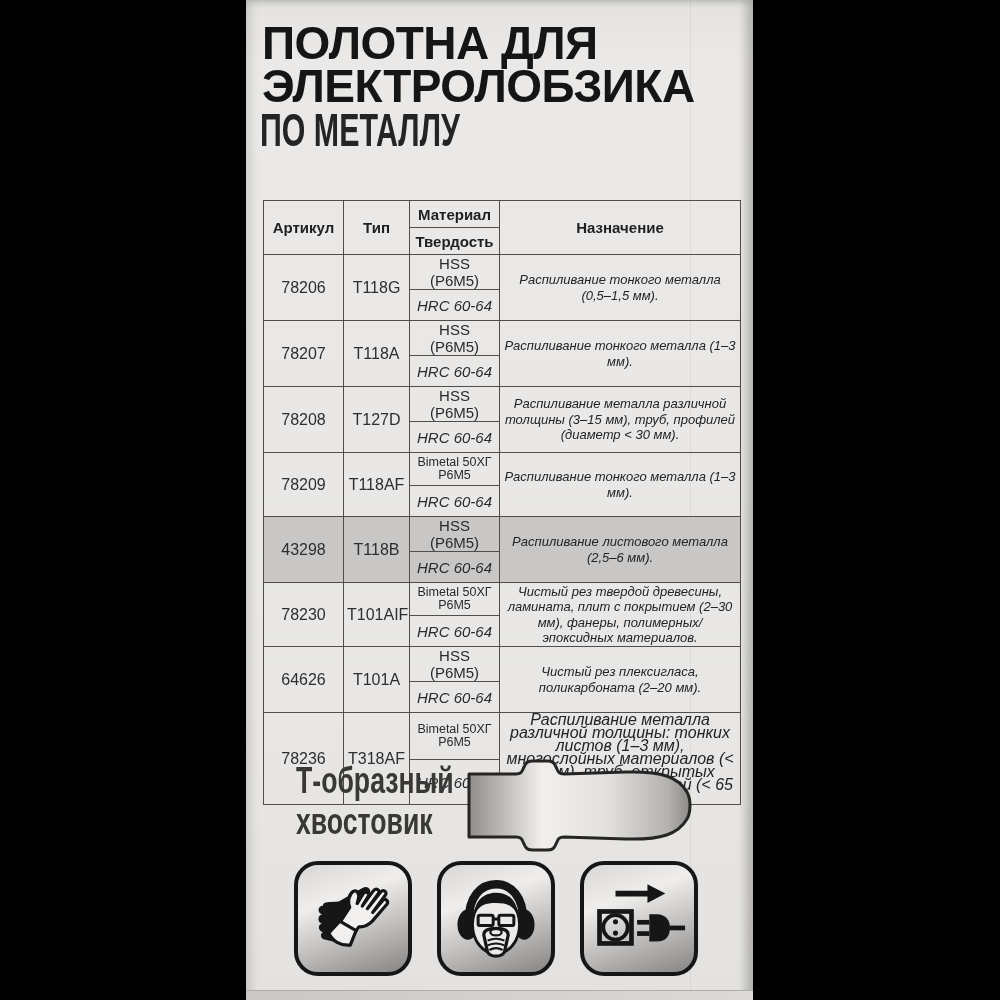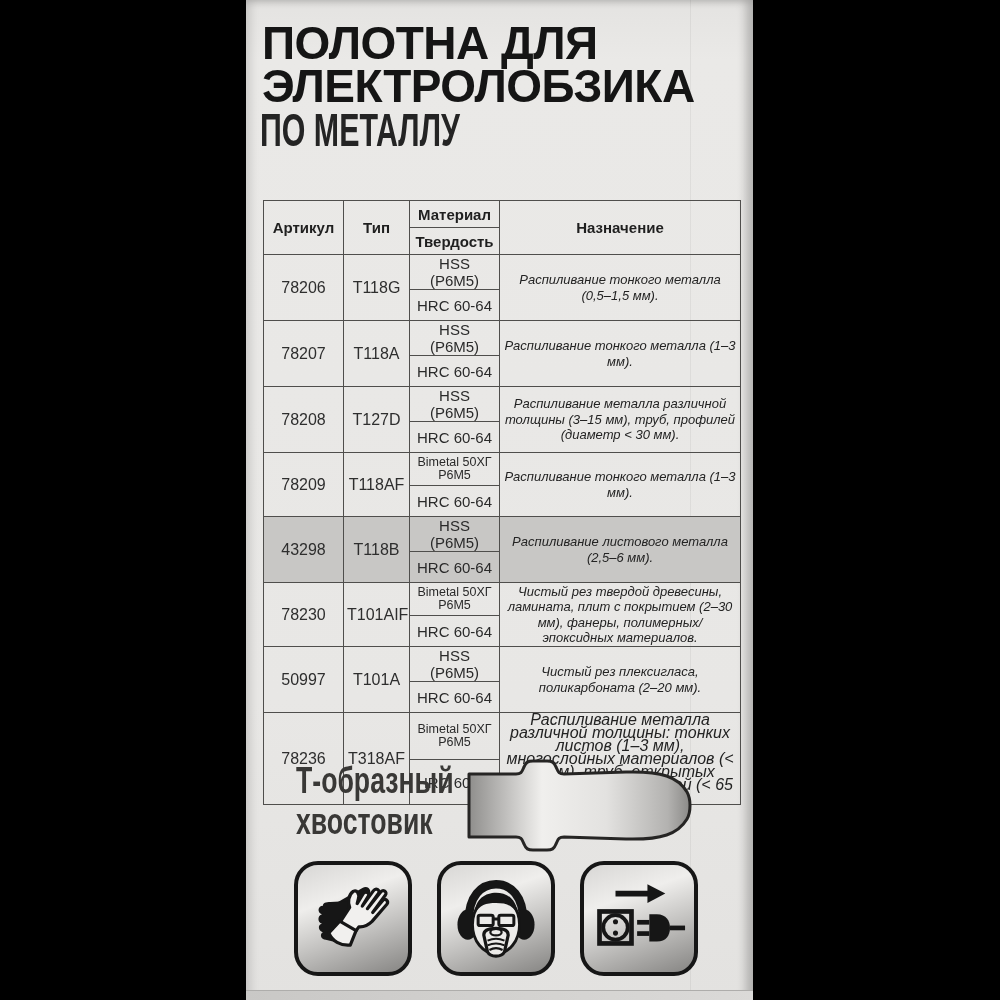--- a/index.html
+++ b/index.html
@@ -22,21 +22,21 @@
     font-size:46px;line-height:44px;transform:scaleX(0.66);transform-origin:left center;white-space:nowrap;}
 
   table.spec{position:absolute;left:17px;top:200px;width:477px;border-collapse:collapse;
     table-layout:fixed;color:#262626;border-radius:26px;}
   .spec th,.spec td{border:1px solid #4f4e4c;padding:0 3px;text-align:center;vertical-align:middle;}
   .spec th{font-size:15px;font-weight:bold;color:#1f1f1f;}
   .spec tr.hdr{height:27px;}
   .col-art{width:80px;} .col-type{width:66px;} .col-mat{width:90px;} .col-purp{width:241px;}
   .c-art,.c-type{font-size:16px;color:#2e2e2e;}
   .c-mat{font-size:15px;color:#2a2a2a;height:32px;}
-  .c-mat.hrc{height:30px;}
+  .c-mat.hrc{height:30px;font-style:italic;}
   .c-mat.sm{font-size:12.5px;line-height:13.5px;}
   .c-purp{font-size:13px;line-height:15.5px;text-align:left;padding:2px 4px 2px 8px;color:#232323;font-style:italic;}
   .c-purp.tight{font-size:16px;line-height:13px;margin-top:15px;}
   tr.hl td{background:#c8c7c5;}
 
   .shank-label{position:absolute;left:50px;top:760px;color:#393836;font-weight:bold;
     font-size:37px;line-height:41px;transform:scaleX(0.72);transform-origin:left top;white-space:nowrap;}
   .blade-svg{position:absolute;left:220px;top:756px;}
 
   .icons-row{position:absolute;left:48px;top:861px;display:flex;gap:25px;}
@@ -131,21 +131,21 @@
         <td class="c-art" rowspan="2">78230</td>
         <td class="c-type" rowspan="2">T101AIF</td>
         <td class="c-mat sm">Bimetal 50ХГ Р6М5</td>
         <td class="c-purp" rowspan="2">Чистый рез твердой древесины, ламината, плит с покрытием (2–30 мм), фанеры, полимерных/ эпоксидных материалов.</td>
       </tr>
       <tr>
         <td class="c-mat hrc">HRC 60-64</td>
       </tr>
 
       <tr>
-        <td class="c-art" rowspan="2">50997</td>
+        <td class="c-art" rowspan="2">64626</td>
         <td class="c-type" rowspan="2">T101A</td>
         <td class="c-mat">HSS (P6M5)</td>
         <td class="c-purp" rowspan="2">Чистый рез плексигласа, поликарбоната (2–20 мм).</td>
       </tr>
       <tr>
         <td class="c-mat hrc">HRC 60-64</td>
       </tr>
 
       <tr>
         <td class="c-art" rowspan="2">78236</td>

